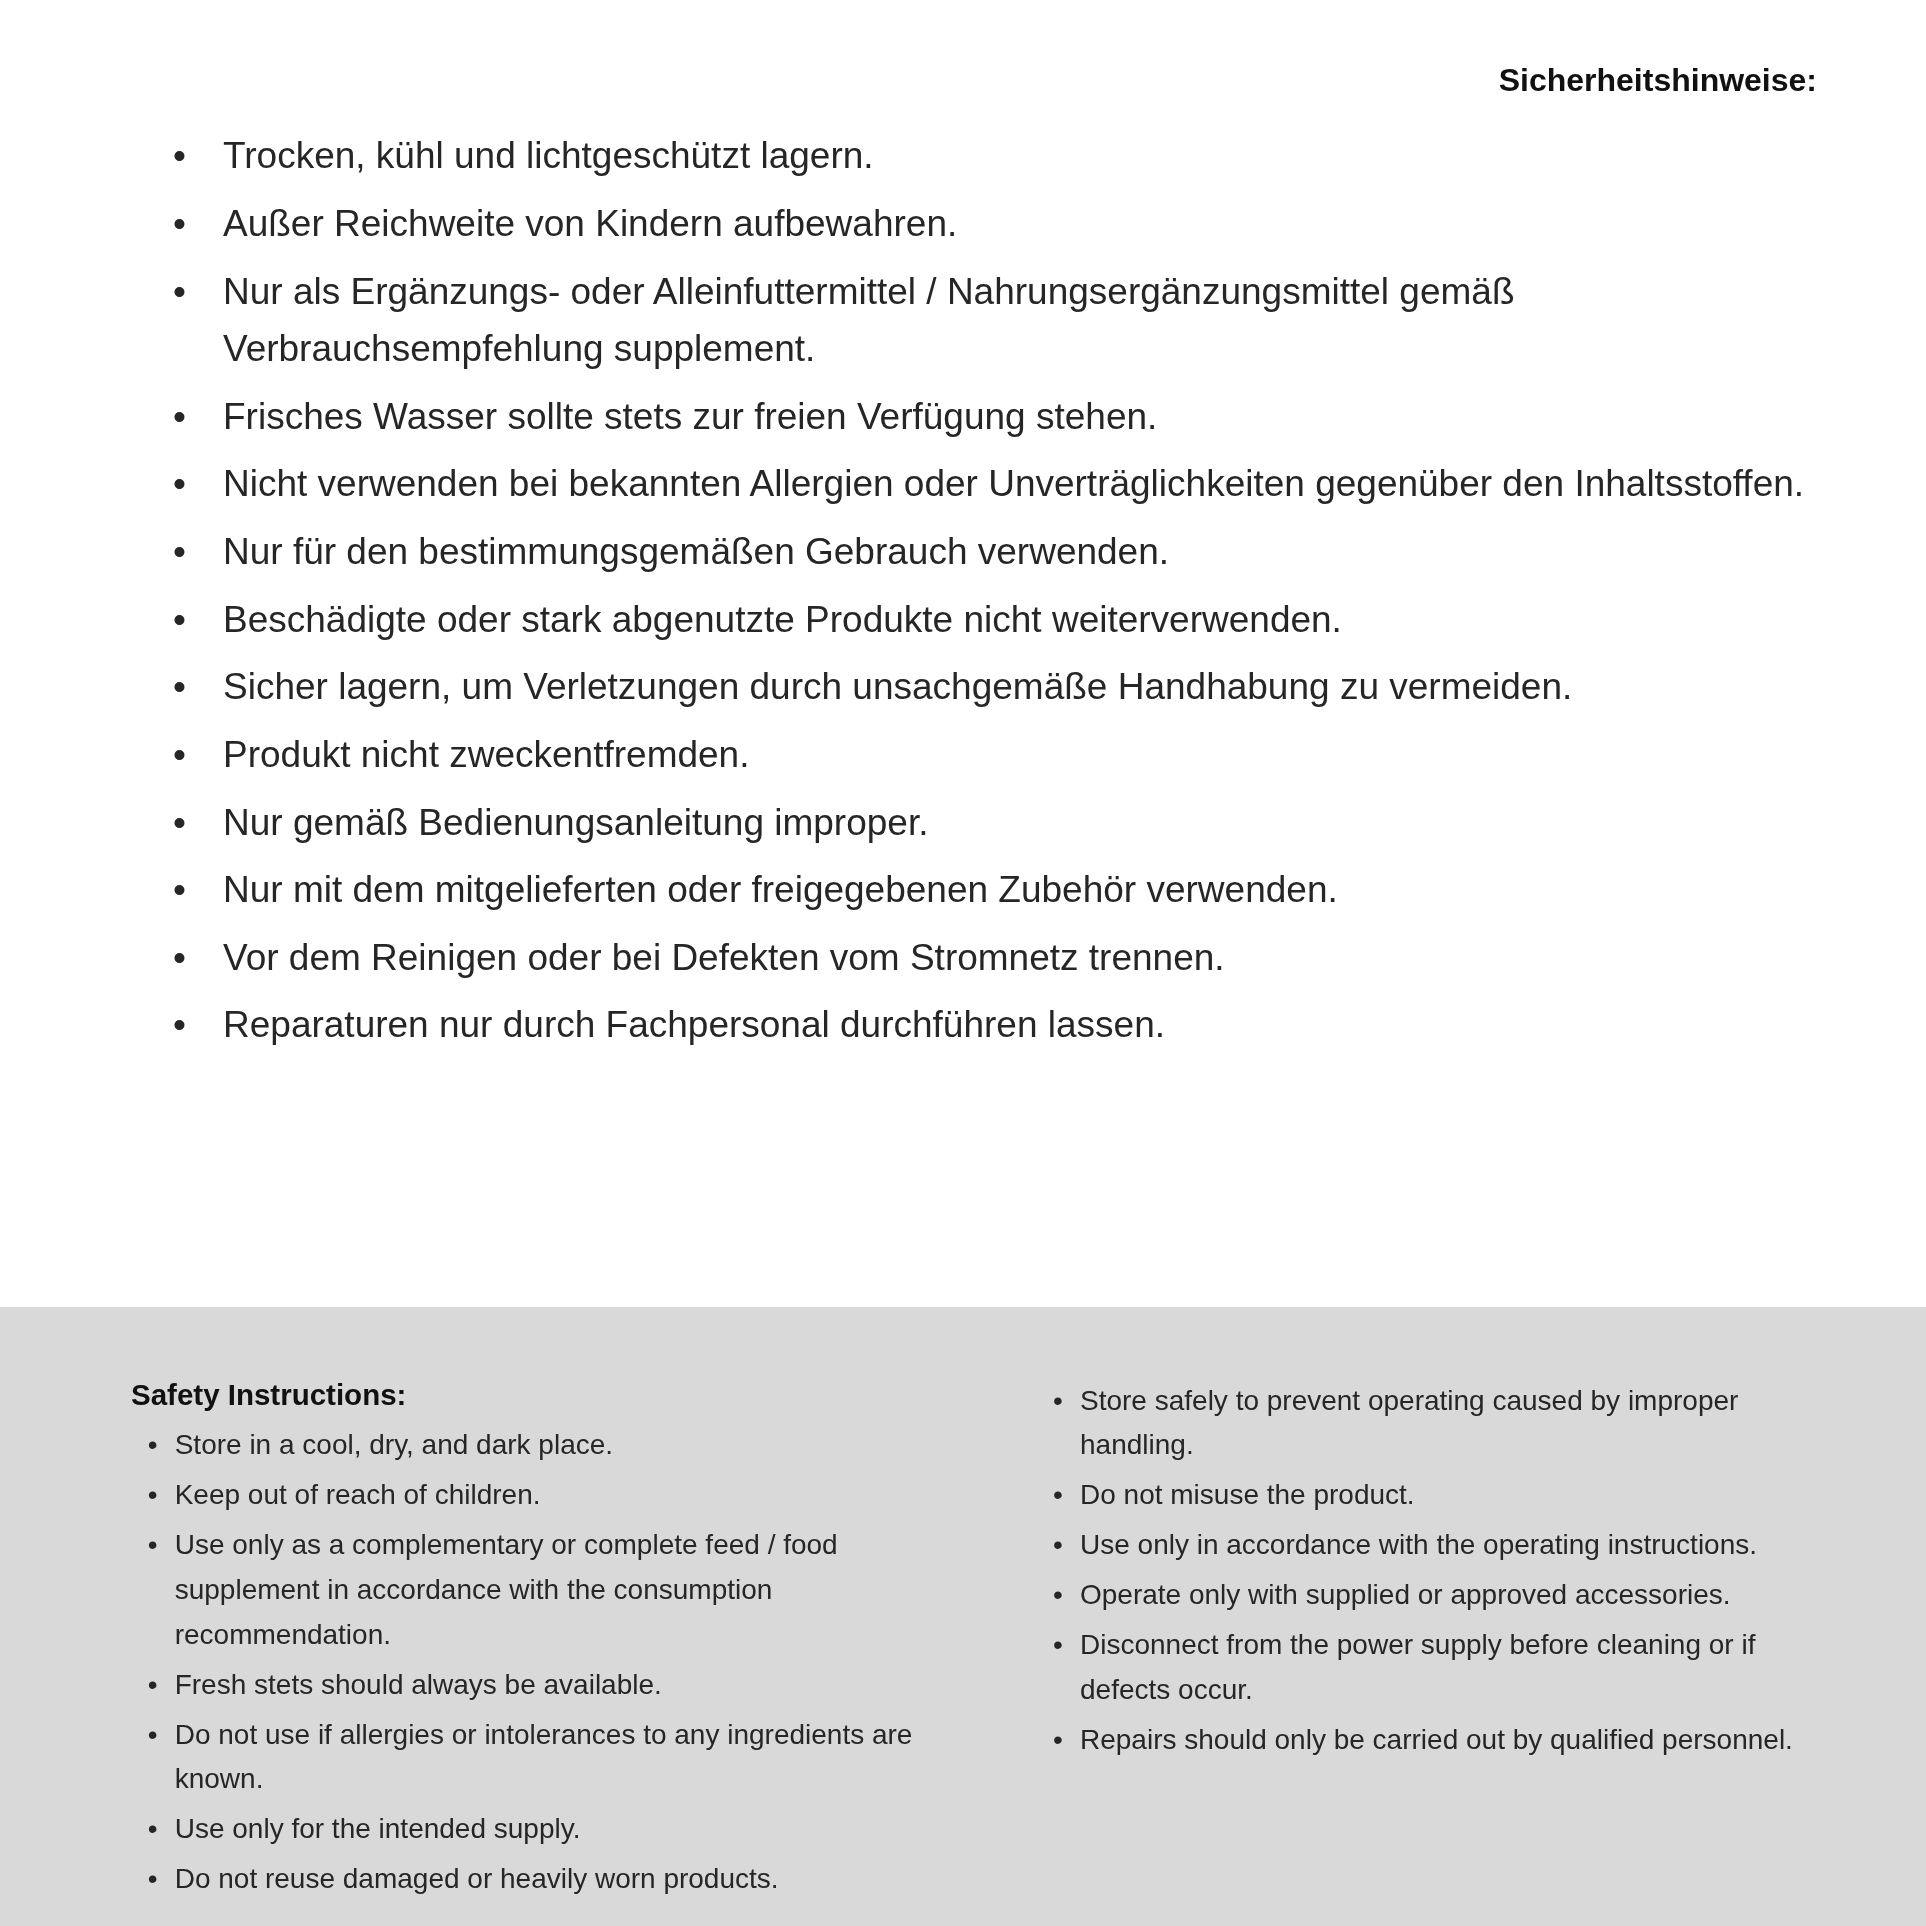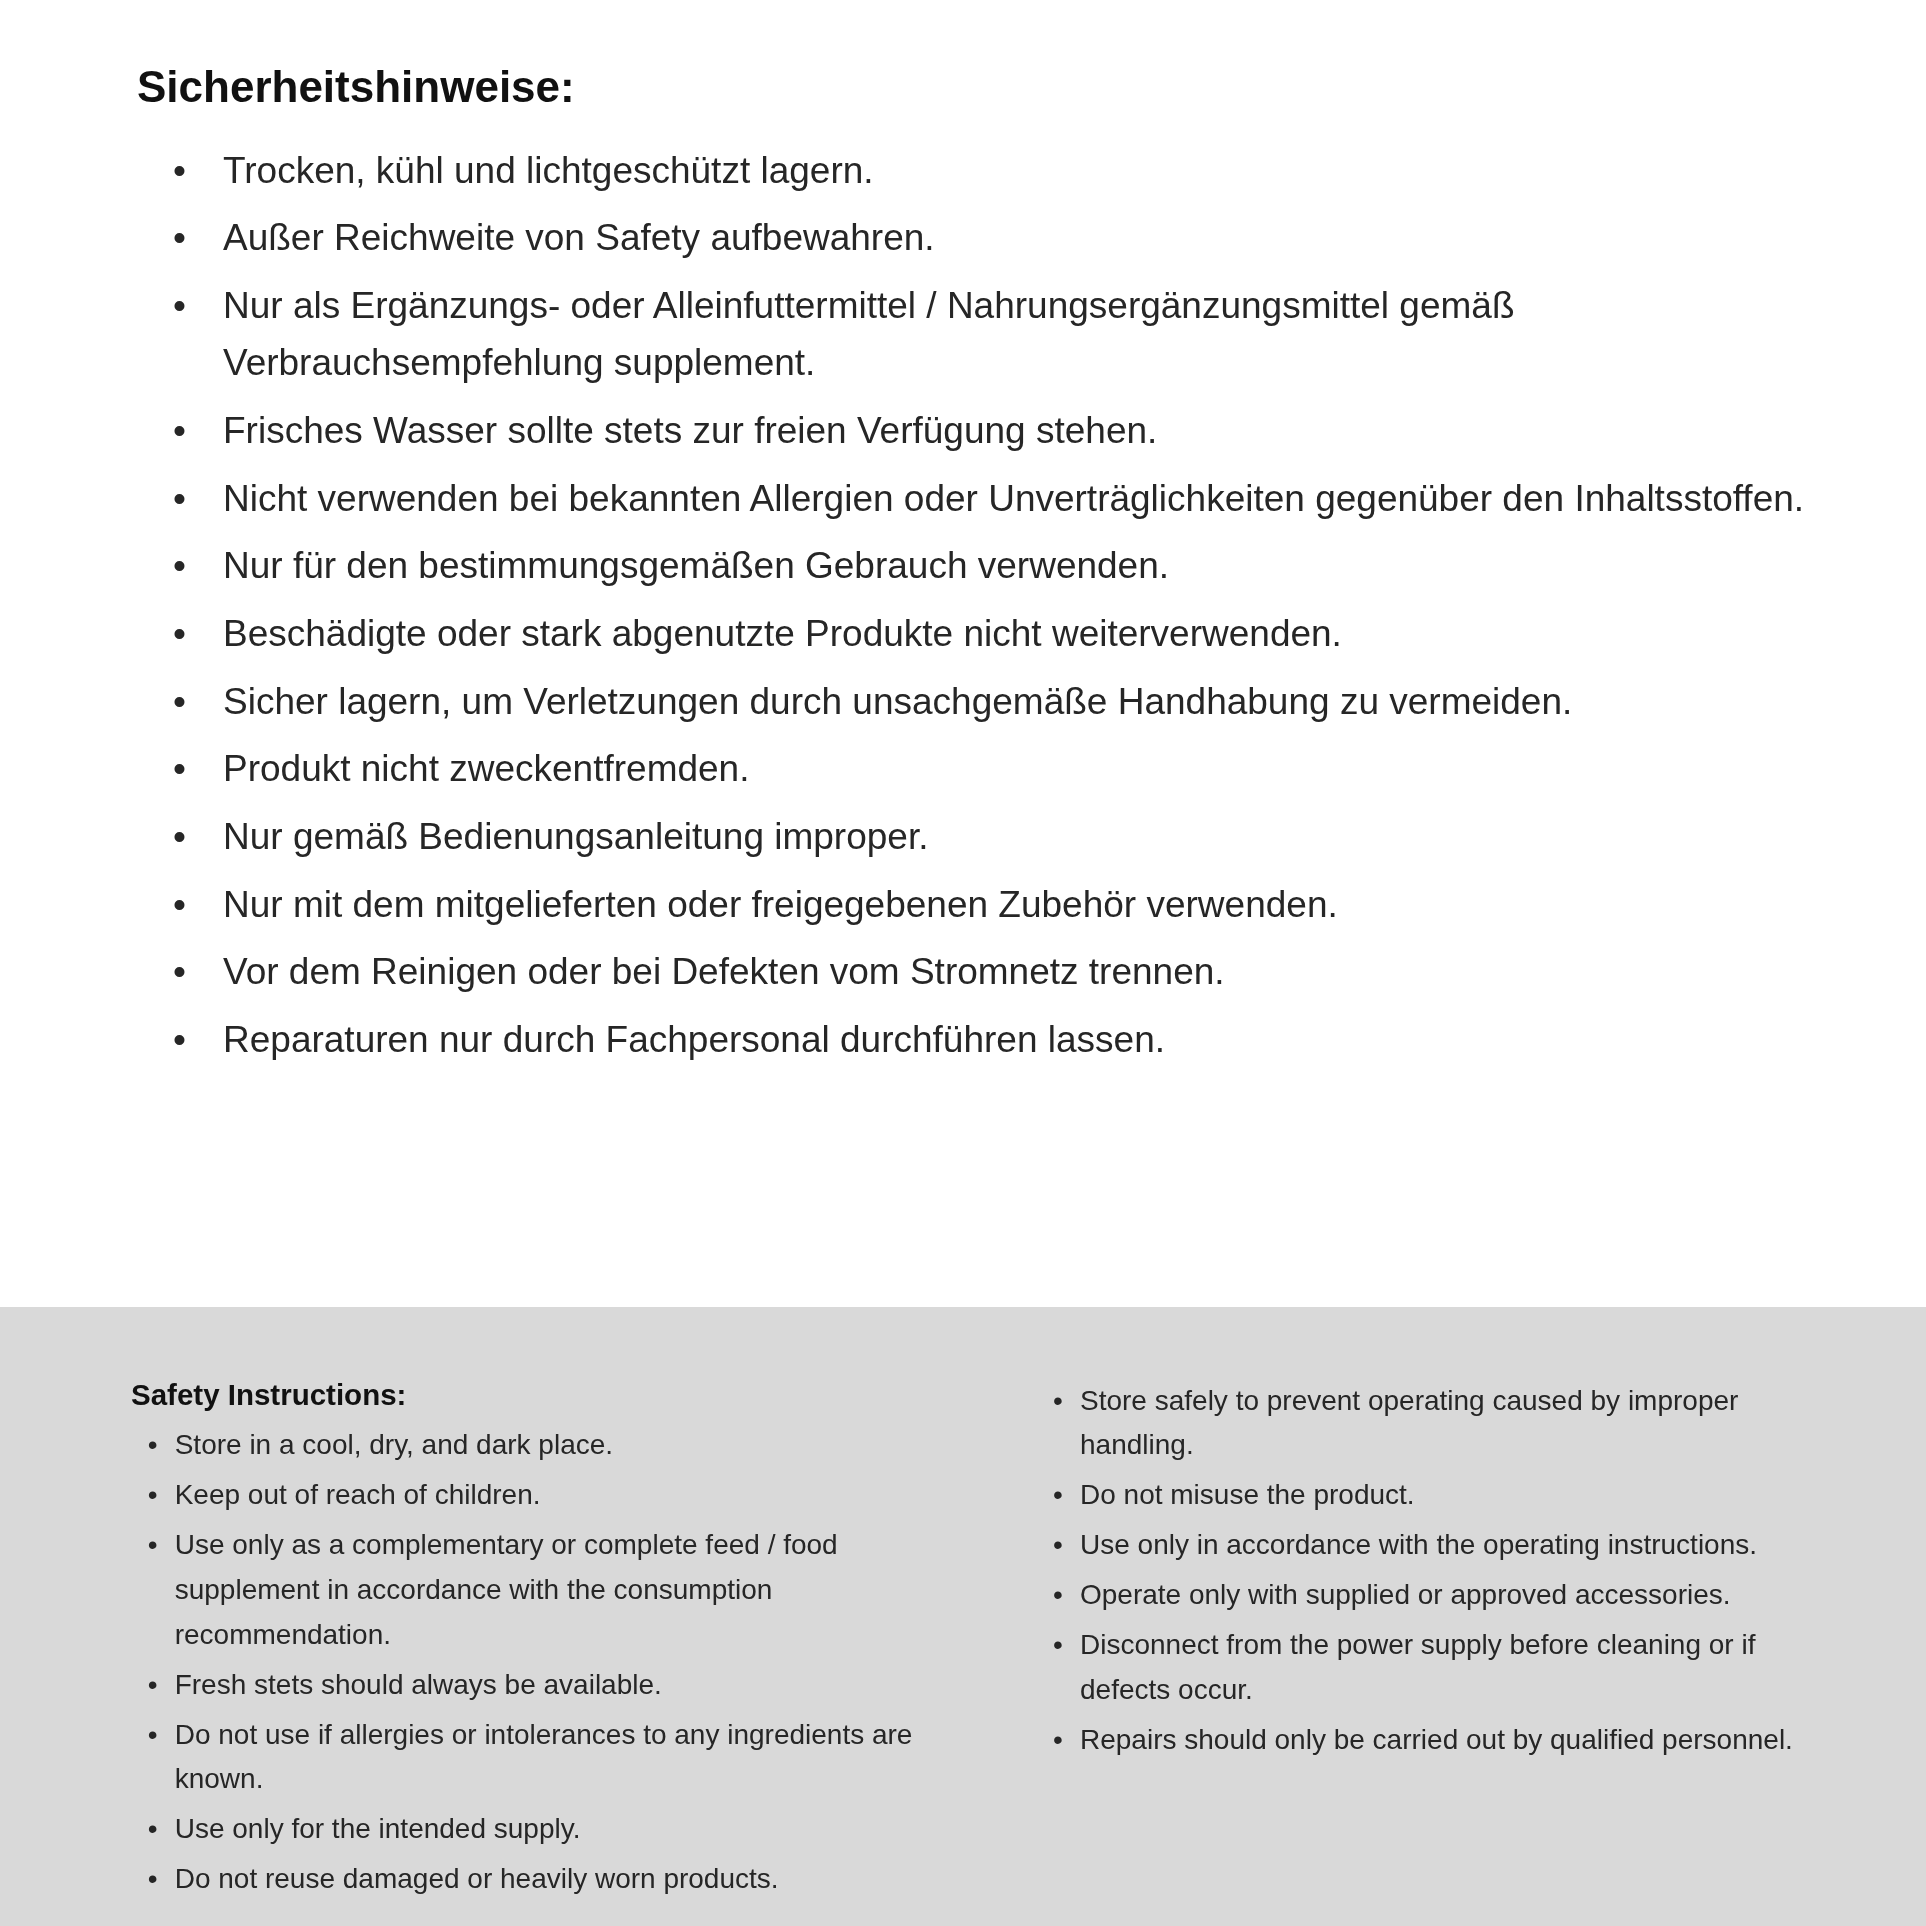--- a/index.html
+++ b/index.html
@@ -18,25 +18,26 @@
     flex-direction: column;
   }
 
   
   .de-section {
     flex: 0 0 1307px;
     background: #ffffff;
     padding: 61px 109px 0 137px;
   }
   .de-heading {
-    font-size: 44px;
+    font-size: 32px;
     font-weight: 700;
     color: #111111;
     line-height: 1.2;
     margin-bottom: 28px;
+    text-align: right;
   }
   .de-list {
     list-style: none;
     margin-left: 36px;
   }
   .de-item {
     display: flex;
     font-size: 37px;
     line-height: 1.55;
     margin-bottom: 10.3px;
@@ -101,21 +102,21 @@
     <h1 class="de-heading">Sicherheitshinweise:</h1>
     <ul class="de-list">
 
         <li class="de-item">
           <span class="bullet">•</span>
           <span class="item-text">Trocken, kühl und lichtgeschützt lagern.</span>
         </li>
 
         <li class="de-item">
           <span class="bullet">•</span>
-          <span class="item-text">Außer Reichweite von Safety aufbewahren.</span>
+          <span class="item-text">Außer Reichweite von Kindern aufbewahren.</span>
         </li>
 
         <li class="de-item">
           <span class="bullet">•</span>
           <span class="item-text">Nur als Ergänzungs- oder Alleinfuttermittel / Nahrungsergänzungsmittel gemäß Verbrauchsempfehlung supplement.</span>
         </li>
 
         <li class="de-item">
           <span class="bullet">•</span>
           <span class="item-text">Frisches Wasser sollte stets zur freien Verfügung stehen.</span>

